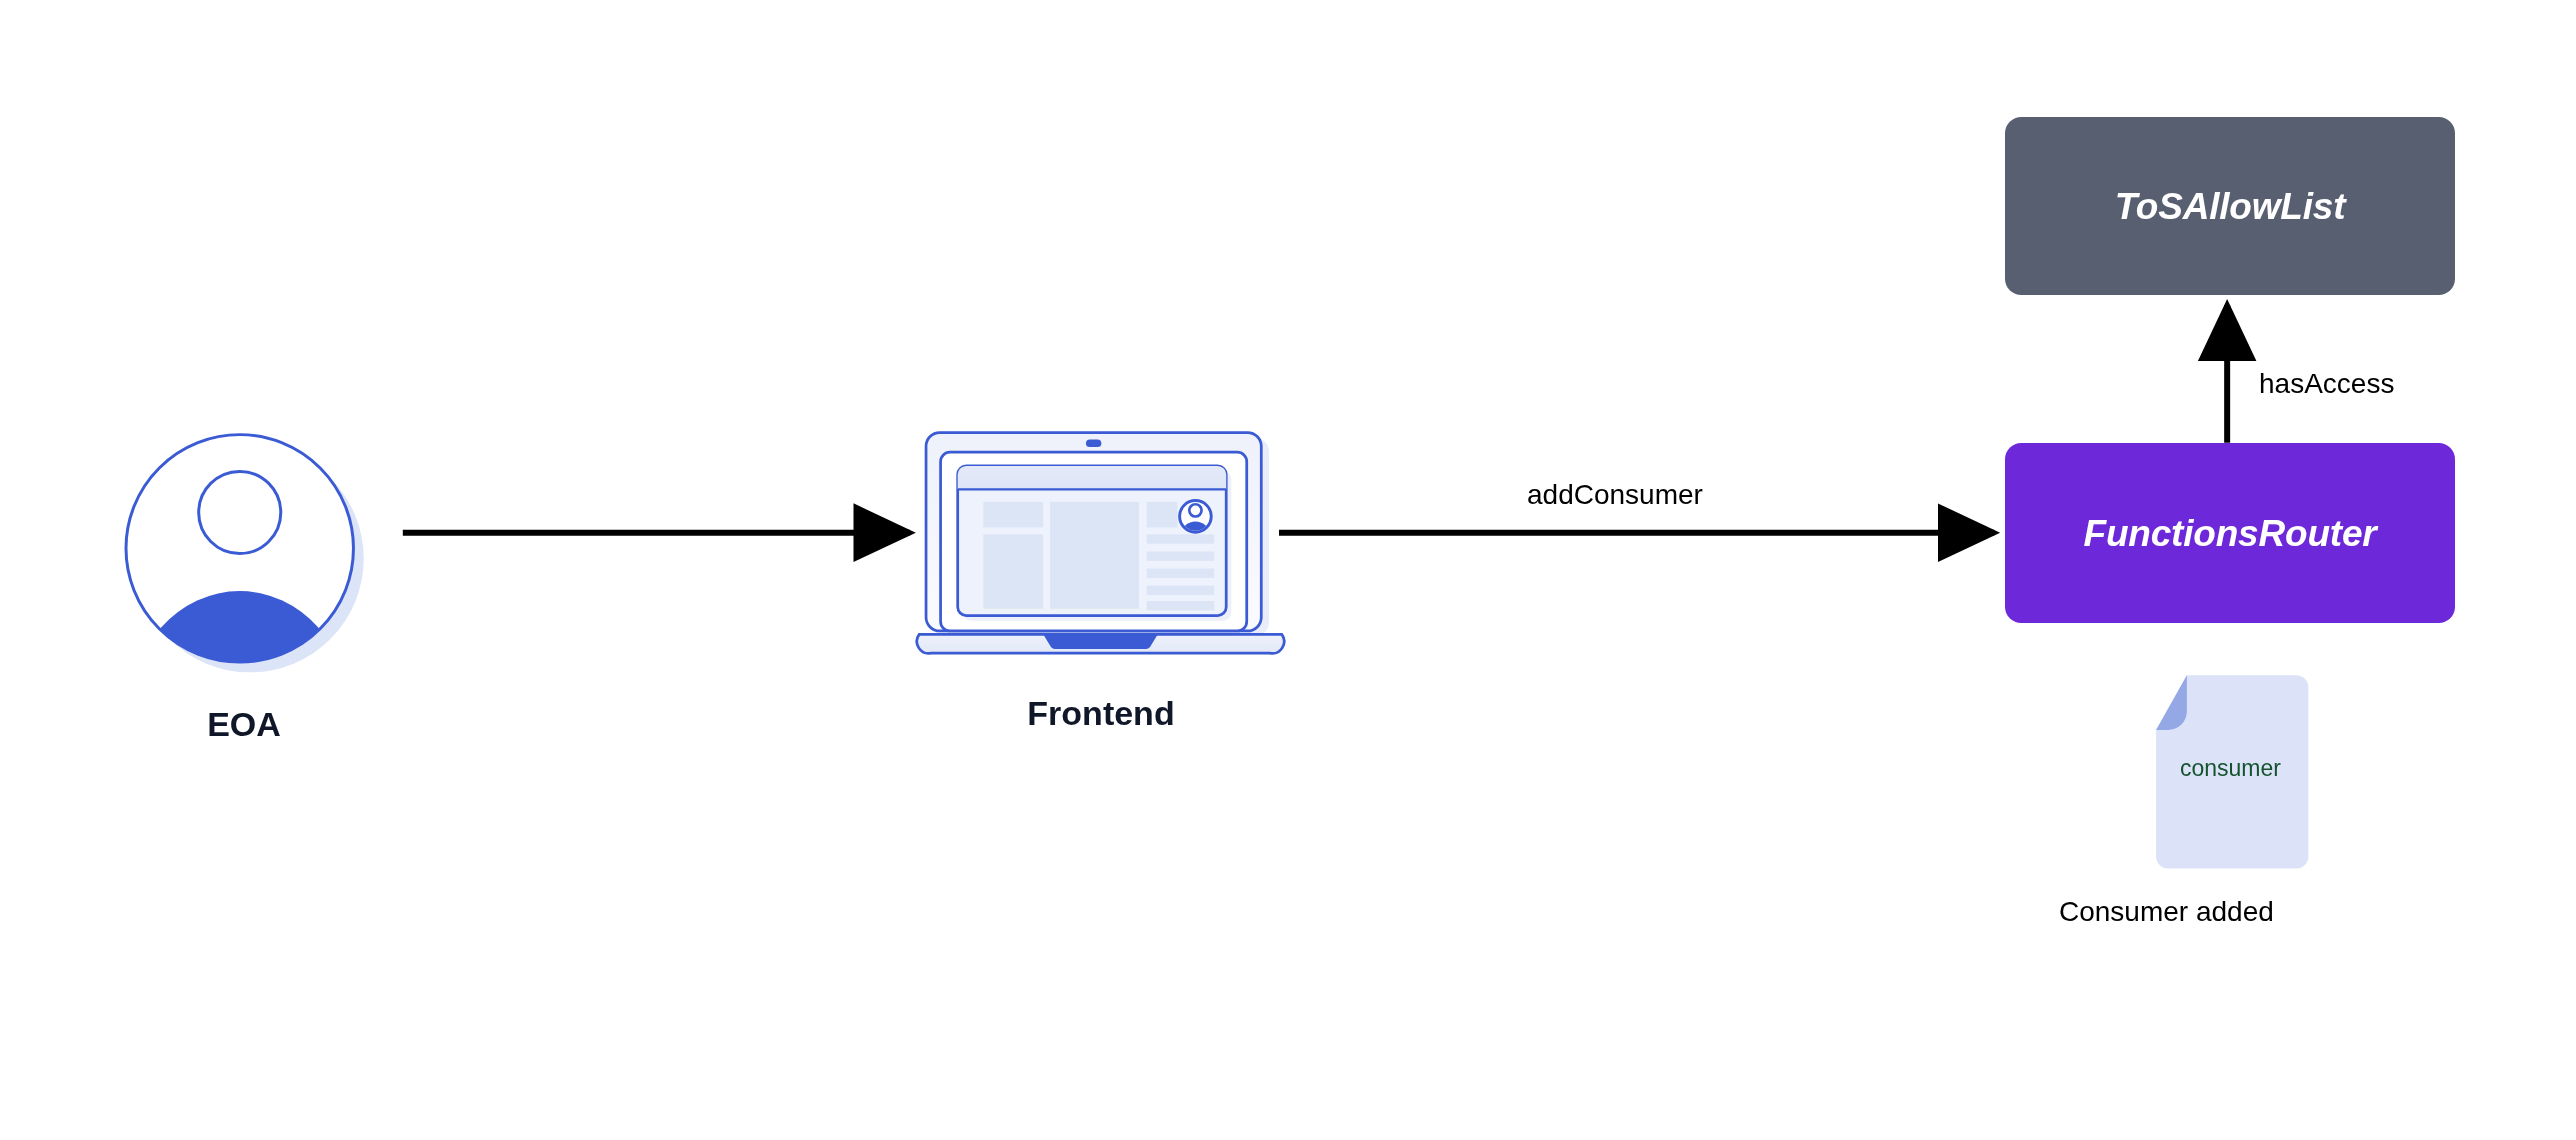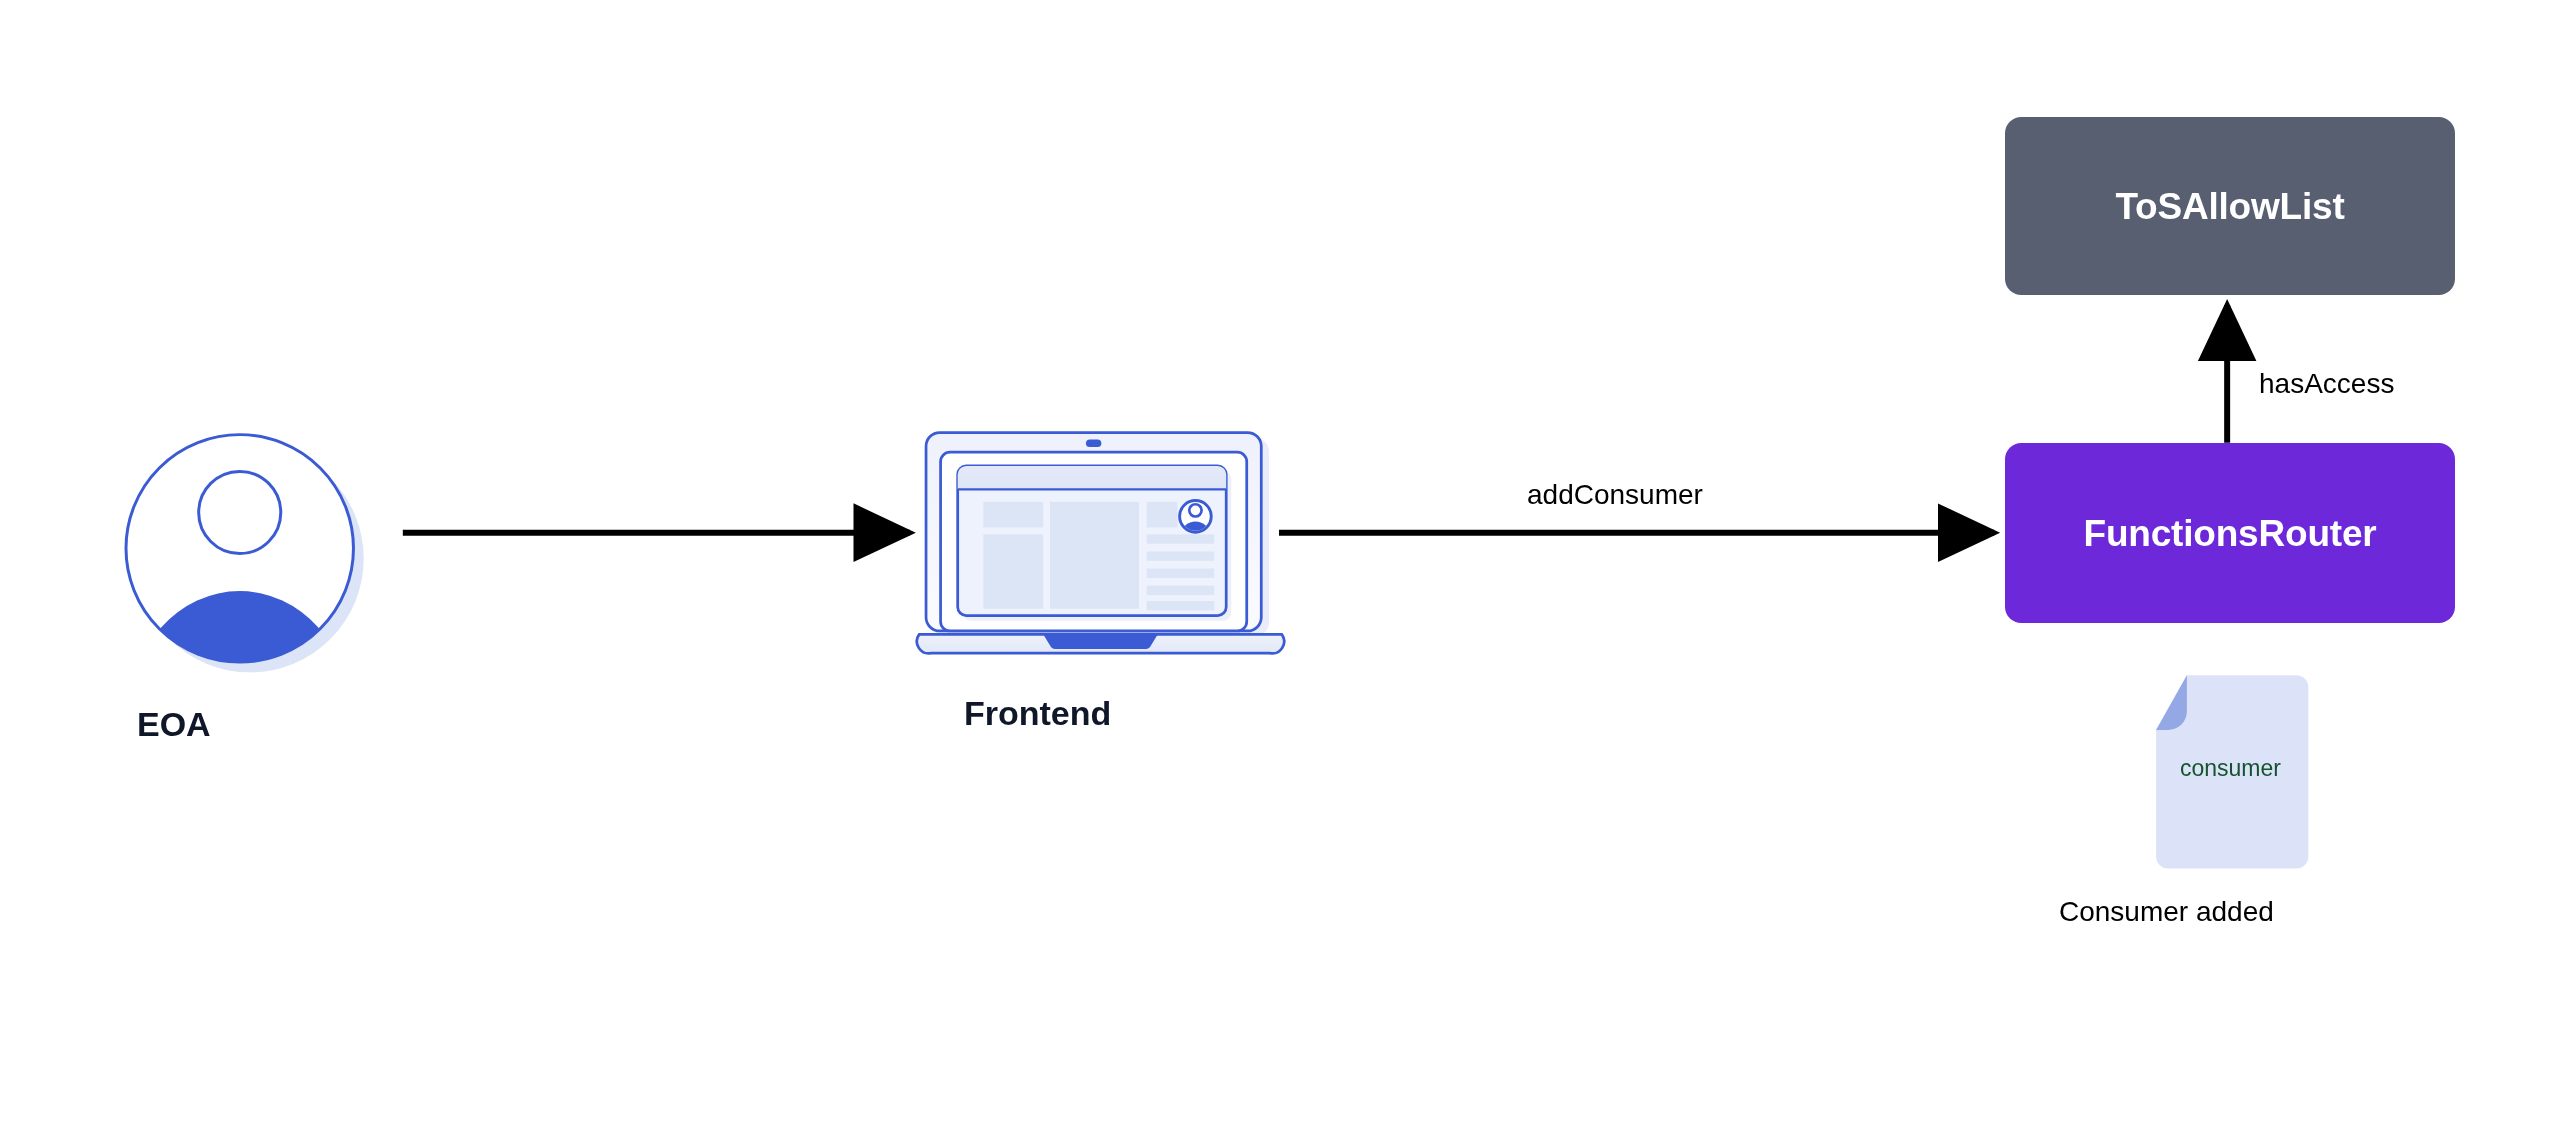--- a/index.html
+++ b/index.html
@@ -26,39 +26,40 @@
   }
 
   
   .proc-box {
     position: absolute;
     border-radius: 16.3px;
     display: flex;
     align-items: center;
     justify-content: center;
     box-sizing: border-box;
+    font-style: italic;
   }
   .proc-box .proc-label {
     color: #ffffff;
     font-size: 37px;
     font-weight: 700;
     letter-spacing: -0.2px;
     line-height: 1;
     text-align: center;
     white-space: nowrap;
   }
 
   
   .caption-bold {
     position: absolute;
     color: #101729;
     font-size: 34px;
     font-weight: 700;
     line-height: 1;
-    text-align: left;
+    text-align: center;
     white-space: nowrap;
   }
   .caption-plain {
     position: absolute;
     color: #000000;
     font-size: 28px;
     font-weight: 400;
     line-height: 1;
     text-align: left;
     white-space: nowrap;

